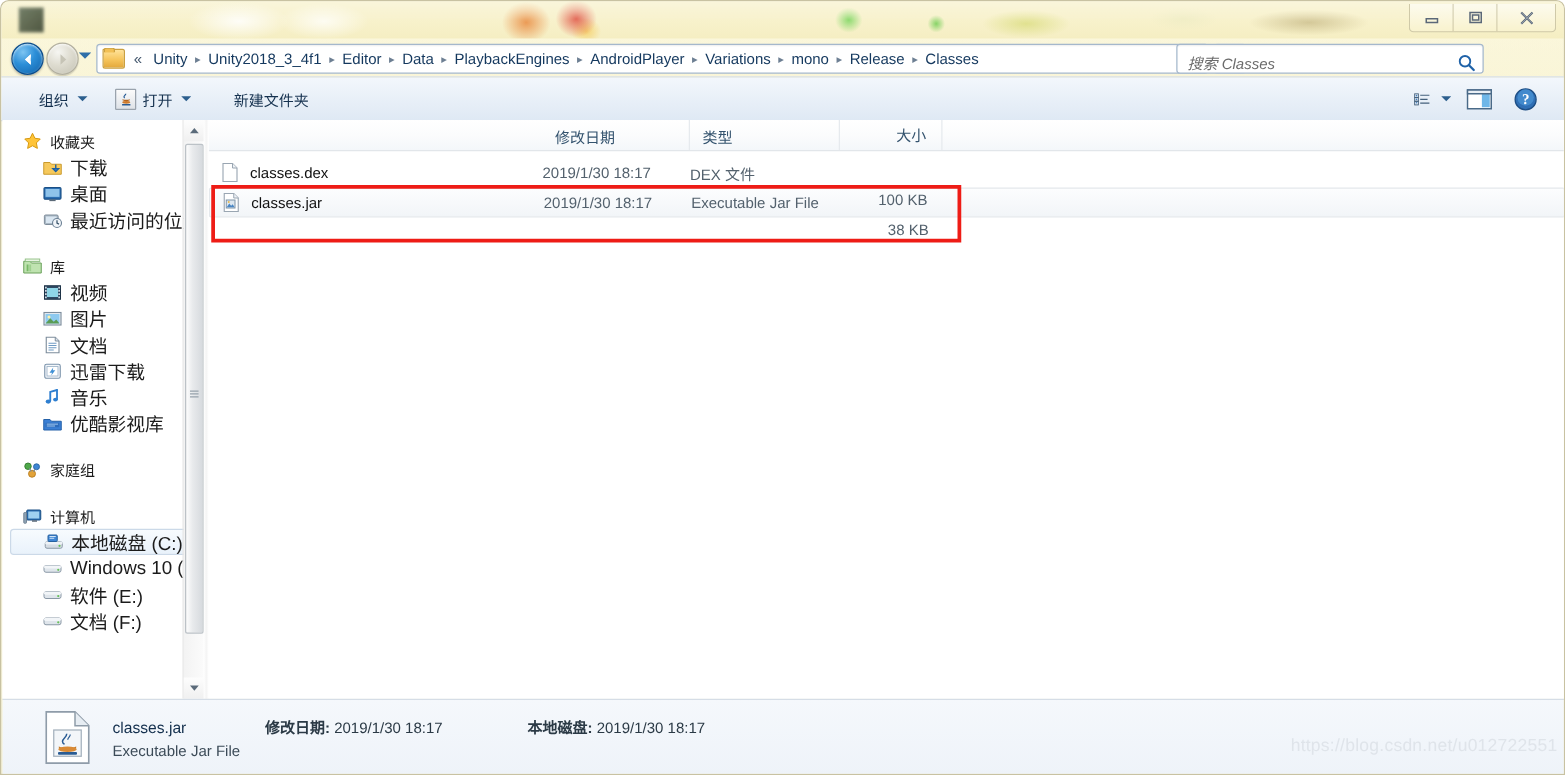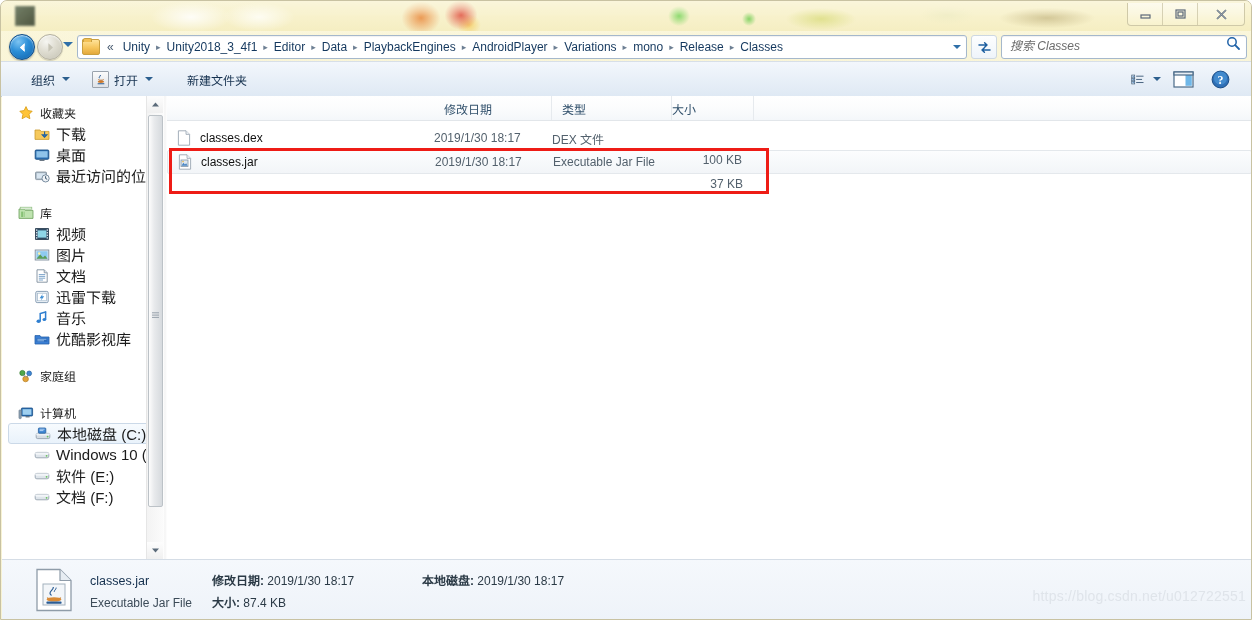--- a/index.html
+++ b/index.html
@@ -165,26 +165,26 @@
     display: block;
   }
   .nav-refresh {
     position: absolute; left: 970px; top: 4px;
     width: 24px; height: 22px;
     display: flex; align-items: center; justify-content: center;
     border: 1px solid #cdd8e2; border-radius: 3px;
     background: linear-gradient(180deg, #fdfeff, #eef4fa);
   }
   .searchbox {
-    position: absolute; left: 1000px; top: 4px;
+    position: absolute; left: 940px; top: 4px;
     width: 244px; height: 22px;
     background: #ffffff;
     border: 1px solid #a5b8cc;
     border-radius: 3px;
-    display: flex; align-items: flex-start;
+    display: flex; align-items: flex-end;
     box-shadow: inset 0 1px 1px rgba(0,0,0,.06);
   }
   .search-ph {
     flex: 1 1 auto;
     font-style: italic; color: #6b6b6b; font-size: 12px;
     padding-left: 8px; white-space: nowrap; overflow: hidden;
   }
   .search-ico { flex: 0 0 auto; width: 26px; display: flex; justify-content: center; }
 
   
@@ -314,21 +314,21 @@
   .col .sortarrow {
     position: absolute; left: 50%; top: 1px; transform: translateX(-50%);
     width: 0; height: 0;
     border-left: 4px solid transparent;
     border-right: 4px solid transparent;
     border-bottom: 4px solid #9fb8cd;
   }
   .c-name { width: 267px; margin-top: 40px; }
   .c-date { width: 118px; }
   .c-type { width: 120px; }
-  .c-size { width: 82px; padding-right: 12px; padding-left: 0; }
+  .c-size { width: 82px; justify-content: flex-end; padding-right: 12px; padding-left: 0; font-family: Liberation Mono, monospace; }
   .c-rest { flex: 1 1 auto; border-right: none; }
 
   .row {
     display: flex; height: 24px; align-items: center;
     font-size: 12px; color: #111111;
     box-sizing: border-box;
   }
   .row.sel {
     background: linear-gradient(180deg, #fcfdfe 0%, #f2f5f8 100%);
     border: 1px solid #e4e8ec;
@@ -800,21 +800,21 @@
                 <path d="M9 0.8 V4.4 H12.6" fill="#eef2f6" stroke="#9aa6b2" stroke-width=".8"></path>
                 <rect x="3" y="6" width="7" height="6.4" fill="#dde7f0" stroke="#7f93a6" stroke-width=".8"></rect>
                 <path d="M3.4 11.8 L5.4 8.8 L6.9 10.6 L8.2 9.3 L9.6 11.8 Z" fill="#4a86c4"></path>
                 <circle cx="5" cy="7.6" r=".8" fill="#e8b84a"></circle>
               </svg>
             </span>
             <span>classes.jar</span>
           </div>
           <div class="cell d">2019/1/30 18:17</div>
           <div class="cell t">Executable Jar File</div>
-          <div class="cell s">37 KB</div>
+          <div class="cell s">38 KB</div>
         </div>
       </div>
 
       <div class="annot-rect"></div>
     </div>
   </div>
 
   <div class="details">
     <div class="det-icon">
       <svg width="38" height="44" viewBox="0 0 38 44">
@@ -837,22 +837,18 @@
           <b>修改日期:</b>
           <span>2019/1/30 18:17</span>
         </span>
         <span class="det-f">
           <b>本地磁盘:</b>
           <span>2019/1/30 18:17</span>
         </span>
       </div>
       <div class="det-line">
         <span class="det-type">Executable Jar File</span>
-        <span class="det-f det-col2">
-          <b>大小:</b>
-          <span>87.4 KB</span>
-        </span>
       </div>
     </div>
     <div class="watermark">https://blog.csdn.net/u012722551</div>
   </div>
 
 </div>
 
 </body></html>

